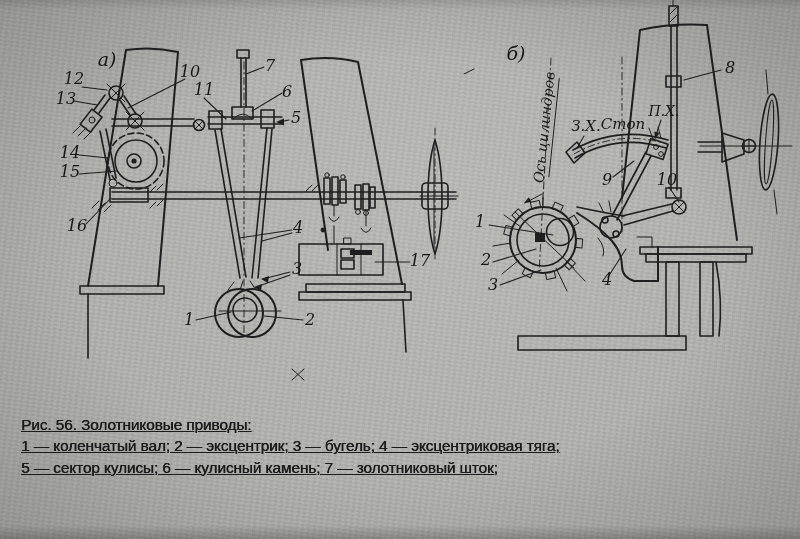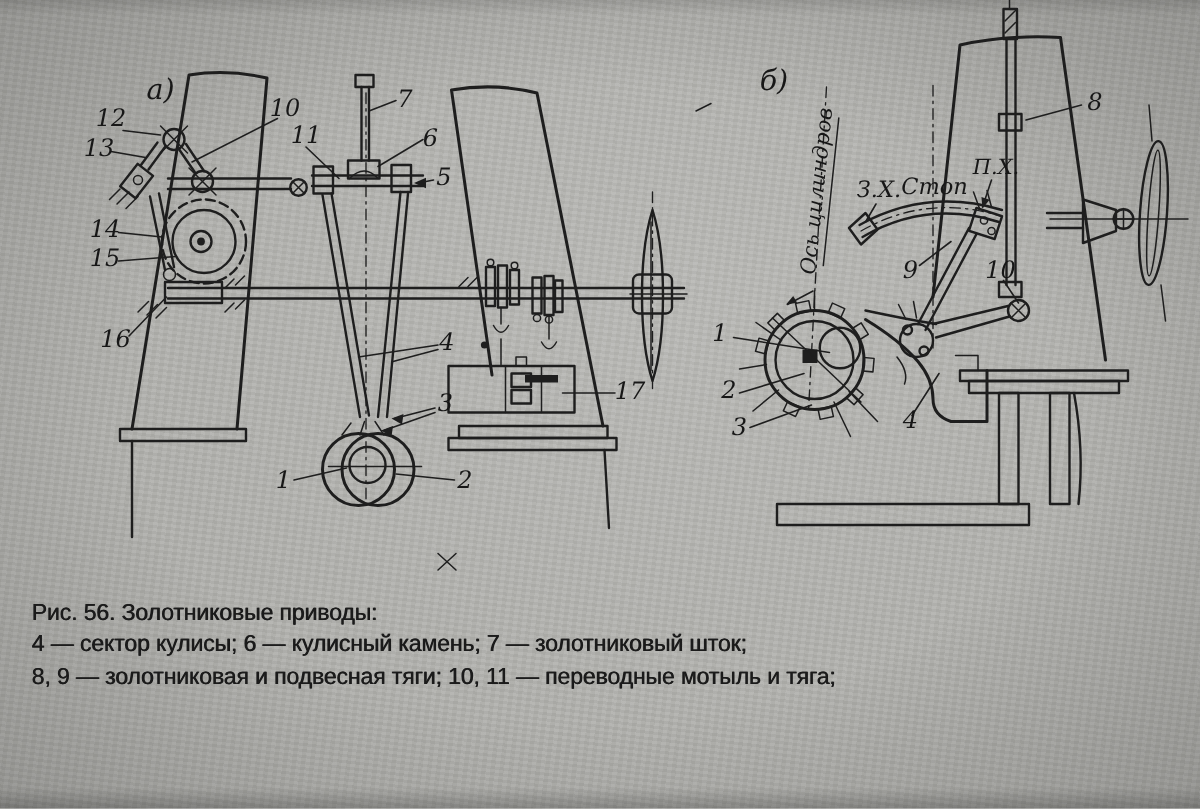--- a/index.html
+++ b/index.html
@@ -21,23 +21,24 @@
   .thin{stroke-width:1;}
   .leader{stroke-width:1.05;}
   .dashdot{stroke-width:0.9;stroke-dasharray:7 3.5 1.5 3.5;}
   .rim{stroke-dasharray:6 3.5;}
   .solidfill{fill:#1e1e1e;stroke:none;}
   .lbl{font:italic 16px "DejaVu Serif", serif;fill:#171717;stroke:none;}
   .lbl-sm{font:italic 14px "DejaVu Serif", serif;fill:#171717;stroke:none;}
   .lbl-word{font:italic 15px "DejaVu Serif", serif;fill:#171717;stroke:none;}
   .panel{font:italic 19px "DejaVu Serif", serif;fill:#171717;stroke:none;}
   .caption{
-    position:absolute;left:21px;top:398px;width:762px;
+    position:absolute;left:21px;top:414px;width:762px;
     color:#1b1b1b;font-size:15.4px;line-height:21.3px;letter-spacing:-0.1px;
     text-shadow:0.4px 0 0 #1b1b1b;
+    text-decoration:underline;
   }
 </style>
 </head>
 <body>
 
 <div class="page">
 
 <svg class="art" width="800" height="392" viewBox="0 0 800 392">
   <defs>
     <pattern id="h45" patternUnits="userSpaceOnUse" width="5.5" height="5.5" patternTransform="rotate(45)">
@@ -295,17 +296,17 @@
       <text class="lbl" x="480" y="227" text-anchor="middle">1</text>
       <text class="lbl" x="486" y="265" text-anchor="middle">2</text>
       <text class="lbl" x="493" y="290" text-anchor="middle">3</text>
       <text class="lbl" x="607" y="285" text-anchor="middle">4</text>
     </g>
   </g>
 </svg>
 
   <div class="caption">
     <div>Рис. 56. Золотниковые приводы:</div>
-    <div>4 — сектор кулисы; 6 — кулисный камень; 7 — золотниковый шток;</div>
-    <div>8, 9 — золотниковая и подвесная тяги; 10, 11 — переводные мотыль и тяга;</div>
+    <div>1 — коленчатый вал; 2 — эксцентрик; 3 — бугель; 4 — эксцентриковая тяга;</div>
+    <div>5 — сектор кулисы; 6 — кулисный камень; 7 — золотниковый шток;</div>
   </div>
 
 </div>
 
 </body></html>

